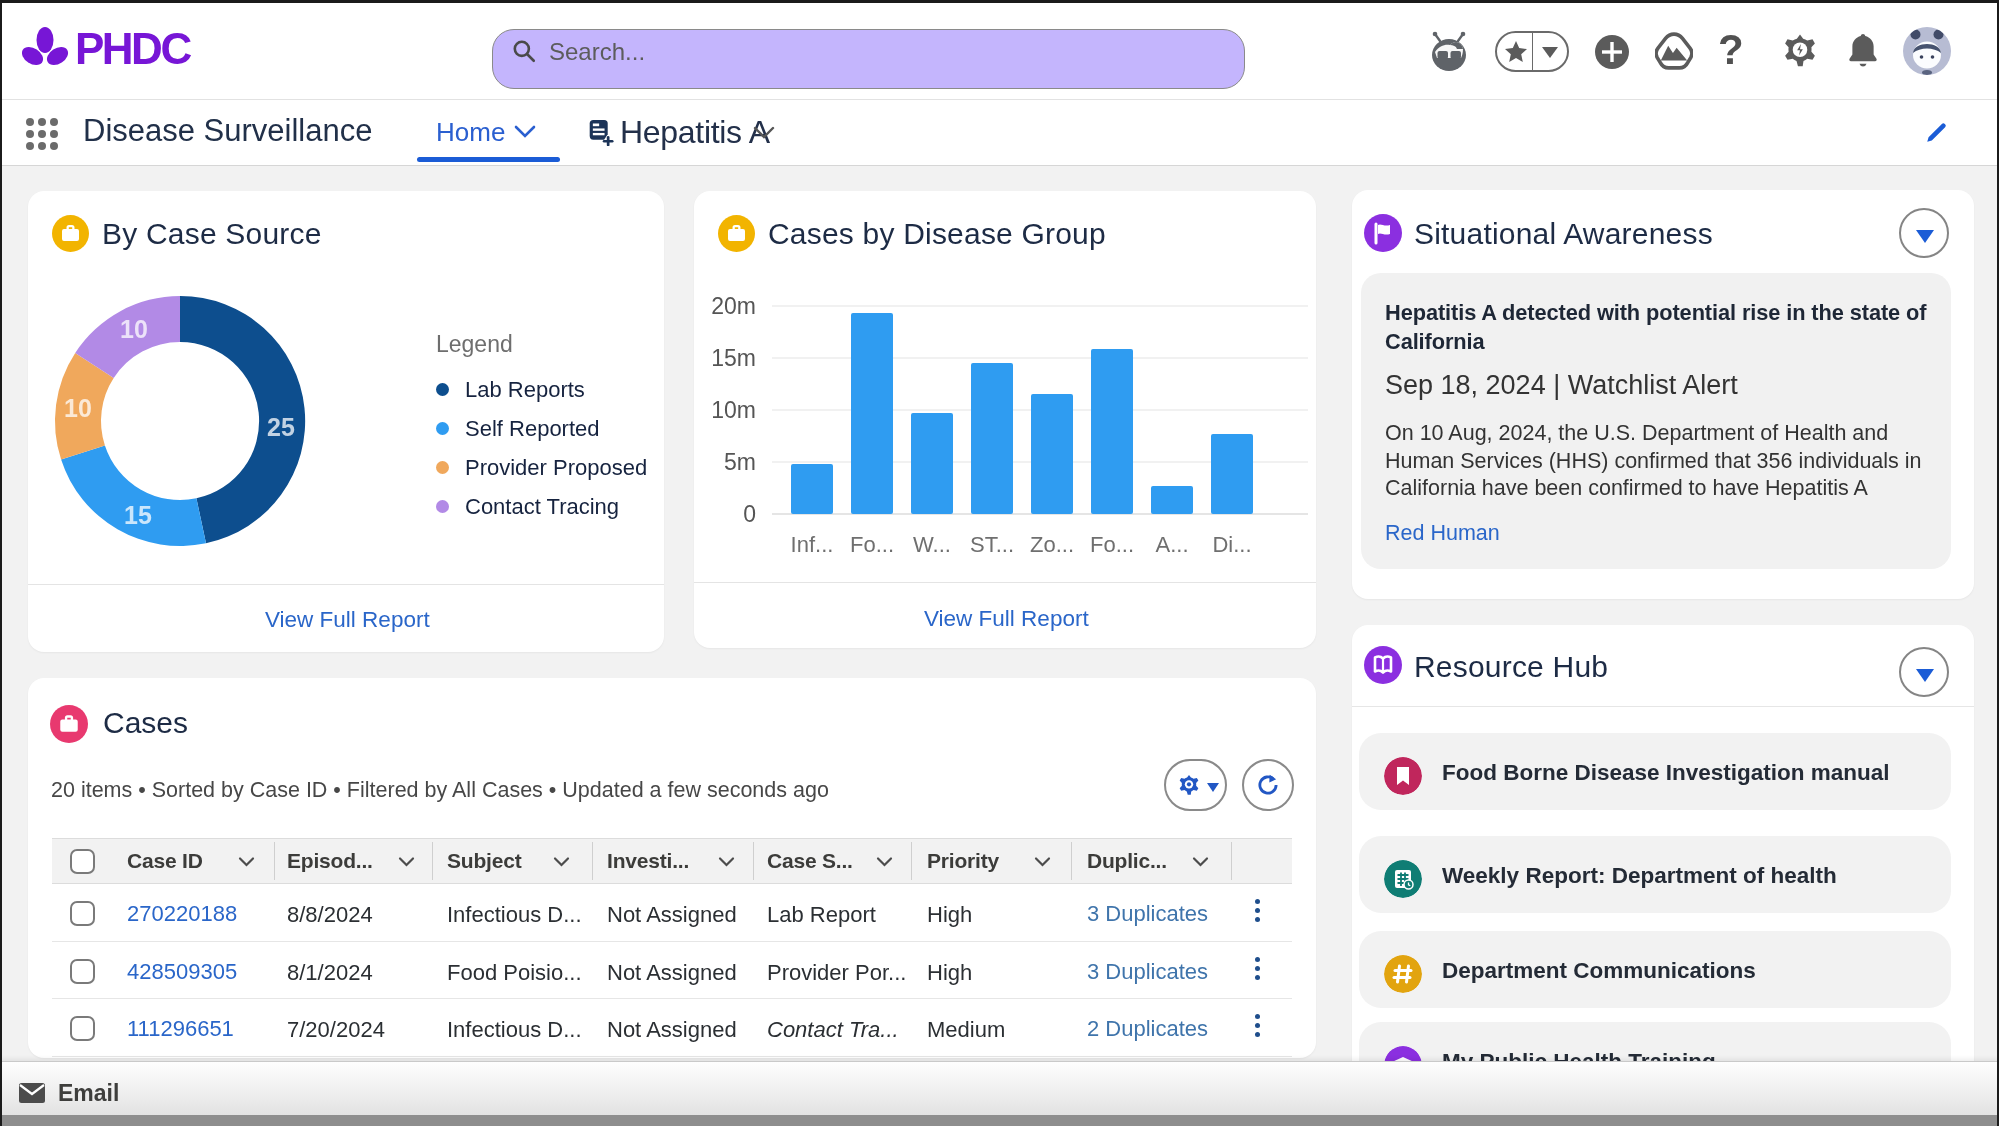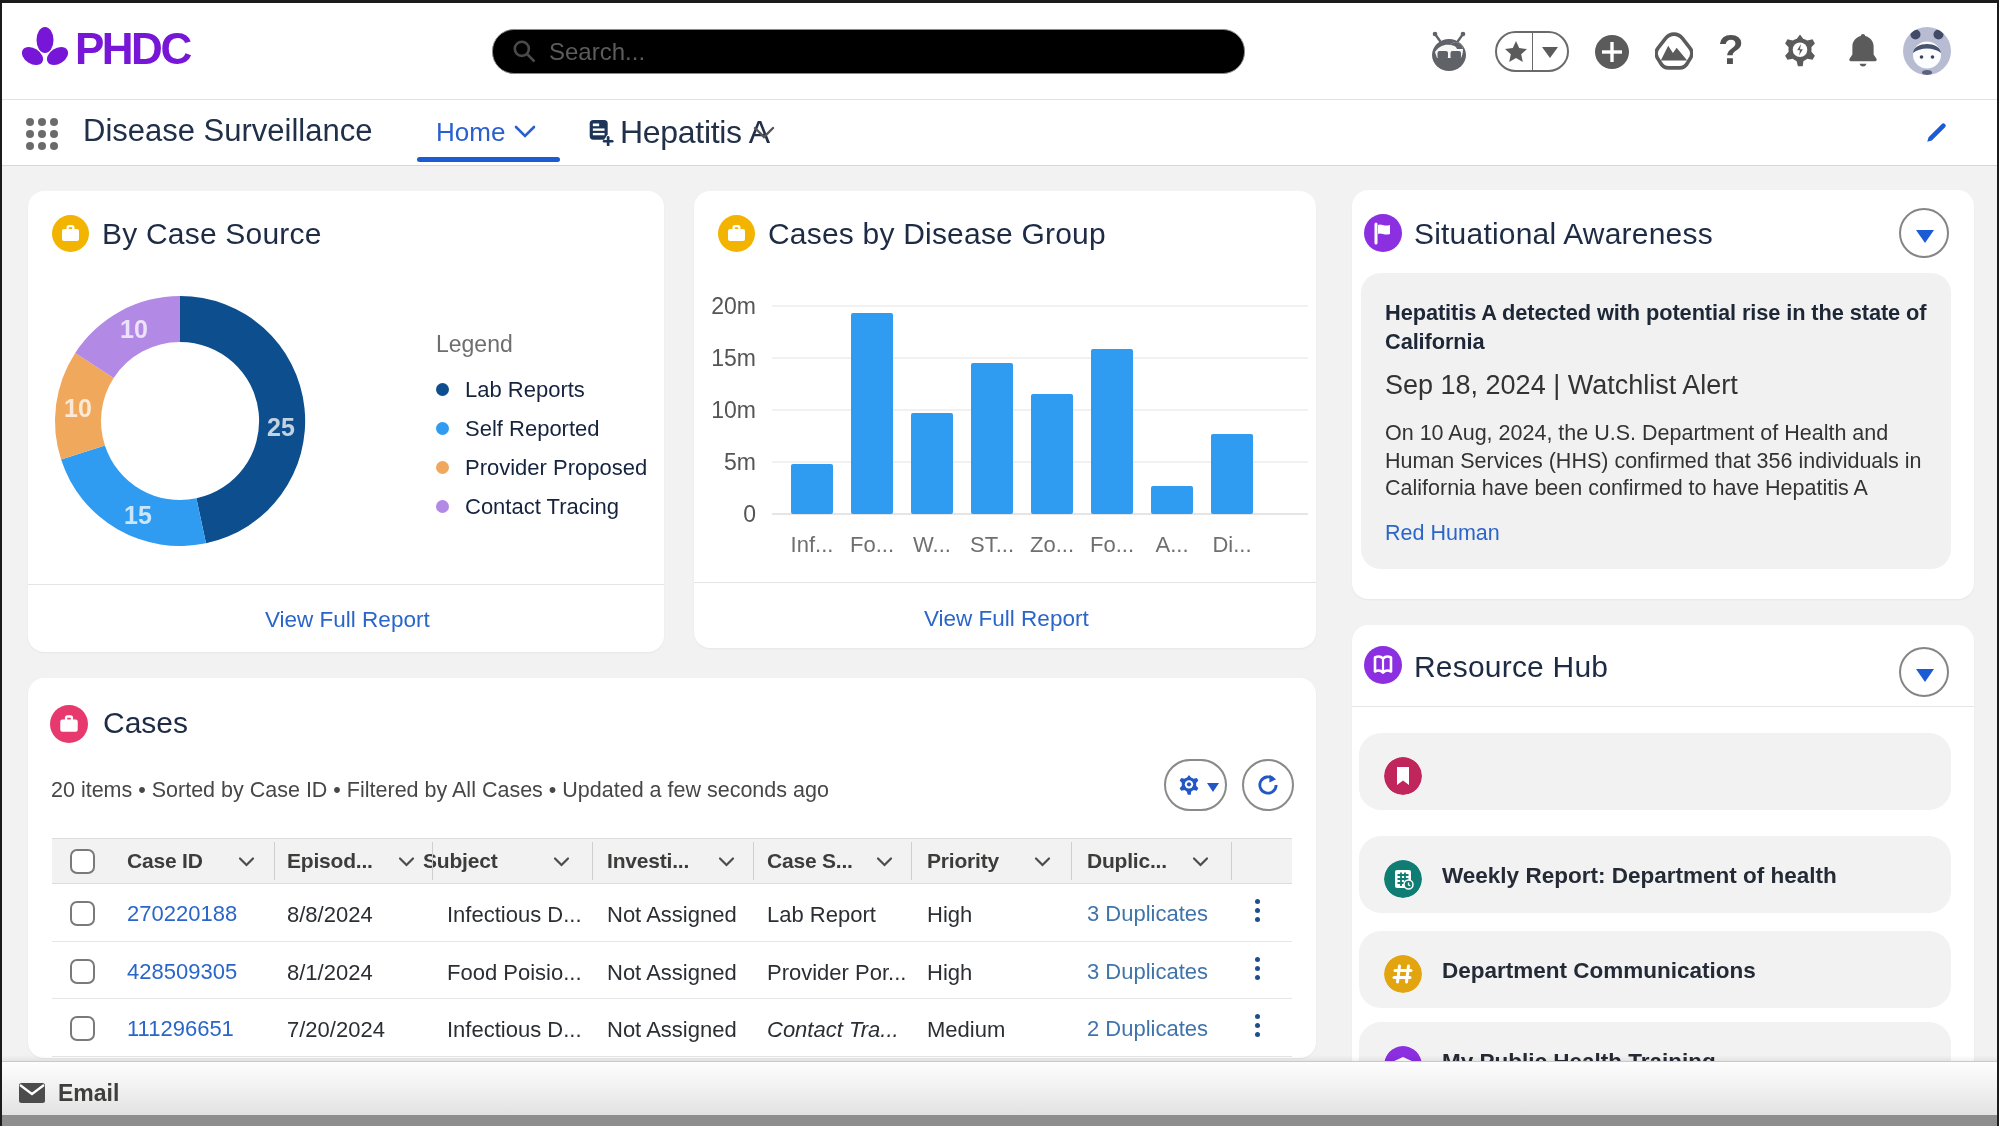--- a/index.html
+++ b/index.html
@@ -36,21 +36,21 @@
 <svg width="48" height="48" viewBox="0 0 48 48" style="position:absolute;left:0;top:1px;">
 <g fill="#7716d6">
 <ellipse cx="23" cy="13" rx="8.5" ry="13"></ellipse>
 <ellipse cx="10.5" cy="29" rx="11.5" ry="7.8" transform="rotate(33 10.5 29)"></ellipse>
 <ellipse cx="35.5" cy="29" rx="11.5" ry="7.8" transform="rotate(-33 35.5 29)"></ellipse>
 </g>
 </svg>
 <div style="position:absolute;left:53px;top:-2px;font-size:44px;font-weight:bold;color:#7716d6;letter-spacing:-2.5px;">PHDC</div>
 </div>
 
-<div class="abs" style="left:492px;top:29px;width:753px;height:45px;border:1.5px solid #8a8a8a;border-radius:22px;background:#000000;">
+<div class="abs" style="left:492px;top:29px;width:753px;height:60px;border:1.5px solid #8a8a8a;border-radius:22px;background:#c4b5fd;">
 <svg width="26" height="26" viewBox="0 0 24 24" style="position:absolute;left:18px;top:8px;">
 <circle cx="10" cy="10" r="6.5" fill="none" stroke="#4a4a4a" stroke-width="2.4"></circle>
 <line x1="15" y1="15" x2="21" y2="21" stroke="#4a4a4a" stroke-width="2.4" stroke-linecap="round"></line>
 </svg>
 <div style="position:absolute;left:56px;top:8px;font-size:24px;color:#5c5c5c;">Search...</div>
 </div>
 
 <svg class="abs" style="left:1429px;top:30px;" width="40" height="42" viewBox="0 0 40 42">
   <line x1="11" y1="11" x2="6" y2="4" stroke="#5f6368" stroke-width="2.4" stroke-linecap="round"></line>
   <line x1="29" y1="11" x2="34" y2="4" stroke="#5f6368" stroke-width="2.4" stroke-linecap="round"></line>
@@ -234,20 +234,21 @@
     <line x1="19" y1="13" x2="19" y2="26" stroke="#fff" stroke-width="2.2"></line>
   </svg>
 <div class="ctitle" style="left:1414px;top:650px;">Resource Hub</div>
 <div class="abs chevbtn" style="left:1899px;top:647px;"></div>
 <div class="abs" style="left:1352px;top:706px;width:622px;height:1px;background:#e6e6e6;"></div>
 <div class="rhitem" style="left:1359px;top:733px;">
   <svg class="rhicon" width="38" height="38" viewBox="0 0 38 38">
       <circle cx="19" cy="19" r="19" fill="#c0265c"></circle>
       <path d="M13 10 L25 10 L25 28 L19 23.5 L13 28 Z" fill="#fff"></path>
     </svg>
+  <div class="rhtext">Food Borne Disease Investigation manual</div>
 </div>
 <div class="rhitem" style="left:1359px;top:836px;">
   <svg class="rhicon" width="38" height="38" viewBox="0 0 38 38">
       <circle cx="19" cy="19" r="19" fill="#0f7d74"></circle>
       <rect x="11" y="10" width="16" height="18" rx="2" fill="#fff"></rect>
       <g stroke="#0f7d74" stroke-width="1.8">
         <line x1="13.5" y1="15" x2="24.5" y2="15"></line>
         <line x1="13.5" y1="19" x2="24.5" y2="19"></line>
         <line x1="13.5" y1="23" x2="24.5" y2="23"></line>
         <line x1="17" y1="12.5" x2="17" y2="26"></line>
@@ -298,21 +299,21 @@
   <svg style="position:absolute;left:11px;top:11px;" width="26" height="26" viewBox="0 0 24 24">
       <path d="M19.5 12 A7.5 7.5 0 1 1 17 6.4" fill="none" stroke="#2257c4" stroke-width="2.6"></path>
       <path d="M13.5 2.5 L19.5 6.7 L13.2 9.8 Z" fill="#2257c4"></path>
     </svg>
 </div>
 
 <div class="abs" style="left:52px;top:838px;width:1240px;height:46px;background:#f2f2f2;border:1px solid #dcdcdc;border-left:none;border-right:none;"></div>
 <div class="abs cbx" style="left:70px;top:849px;"></div>
 <div class="abs hlabel" style="left:127px;top:849px;">Case ID</div>
 <div class="abs hlabel" style="left:287px;top:849px;">Episod...</div>
-<div class="abs hlabel" style="left:423px;top:849px;">Subject</div>
+<div class="abs hlabel" style="left:447px;top:849px;">Subject</div>
 <div class="abs hlabel" style="left:607px;top:849px;">Investi...</div>
 <div class="abs hlabel" style="left:767px;top:849px;">Case S...</div>
 <div class="abs hlabel" style="left:927px;top:849px;">Priority</div>
 <div class="abs hlabel" style="left:1087px;top:849px;">Duplic...</div>
 <svg class="abs hchev" style="left:238px;top:856px;" width="17" height="12" viewBox="0 0 17 12">
     <path d="M2 2.5 L8.5 9 L15 2.5" fill="none" stroke="#4c4c4c" stroke-width="2.2" stroke-linecap="round"></path>
   </svg>
 <svg class="abs hchev" style="left:398px;top:856px;" width="17" height="12" viewBox="0 0 17 12">
     <path d="M2 2.5 L8.5 9 L15 2.5" fill="none" stroke="#4c4c4c" stroke-width="2.2" stroke-linecap="round"></path>
   </svg>

